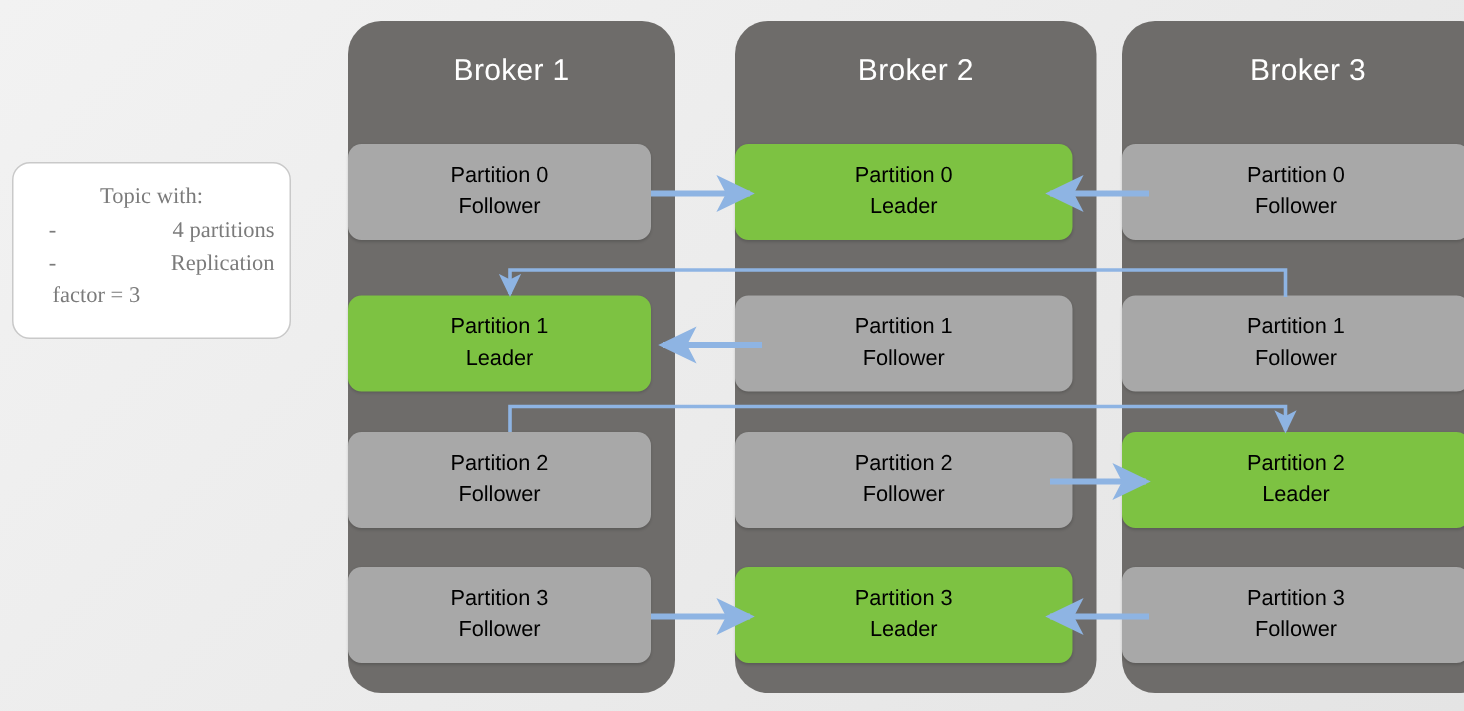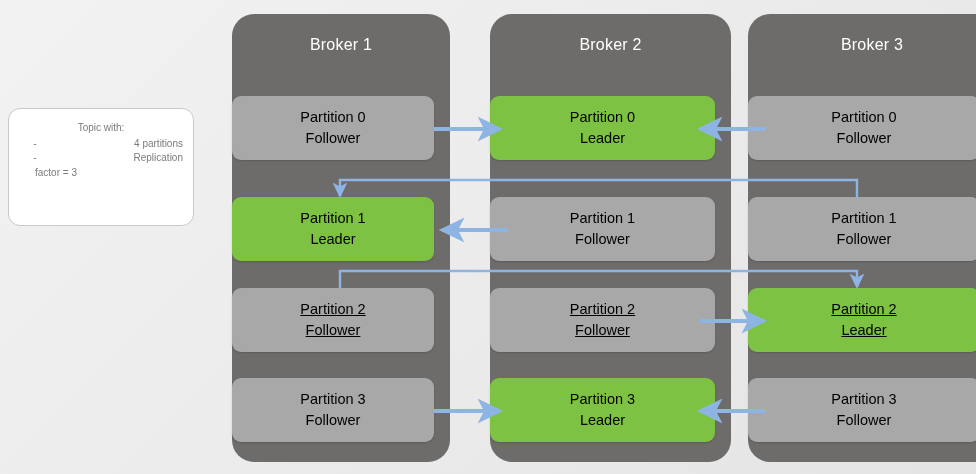--- a/index.html
+++ b/index.html
@@ -25,22 +25,23 @@
     left: 8px;
     top: 108px;
     width: 186px;
     height: 118px;
     background: #ffffff;
     border: 1px solid #c9c9c9;
     border-radius: 12px;
     box-sizing: border-box;
     padding: 12px 10px 10px 10px;
     color: #7b7b7b;
-    font-size: 10px;
+    font-size: 15px;
     line-height: 1.45;
+    font-family: Liberation Serif, serif;
   }
   #topic-title {
     text-align: center;
     display: block;
     margin-bottom: 1px;
   }
   .topic-line {
     display: flex;
     gap: 10px;
     padding-left: 12px;
@@ -73,21 +74,21 @@
   #broker-2 { left: 490px; width: 241px; }
   #broker-3 { left: 748px; width: 248px; }
 
   .broker-title {
     position: absolute;
     top: 22px;
     left: 0;
     right: 0;
     text-align: center;
     color: #ffffff;
-    font-size: 16px;
+    font-size: 20px;
     letter-spacing: .2px;
   }
 
   
   .partition {
     position: absolute;
     left: 0;
     right: 16px;
     height: 64px;
     border-radius: 9px;
@@ -99,21 +100,21 @@
     color: #000000;
     font-size: 14.5px;
     line-height: 1.45;
     box-shadow: 0 1px 2px rgba(0,0,0,.16);
   }
   .partition.follower { background: #a8a8a8; }
   .partition.leader   { background: #7dc242; }
 
   .row-0 { top: 82px; }
   .row-1 { top: 183px; }
-  .row-2 { top: 274px; text-decoration: underline; }
+  .row-2 { top: 274px; }
   .row-3 { top: 364px; }
 
   
   #arrows {
     position: absolute;
     left: 0;
     top: 0;
     width: 976px;
     height: 474px;
     pointer-events: none;

